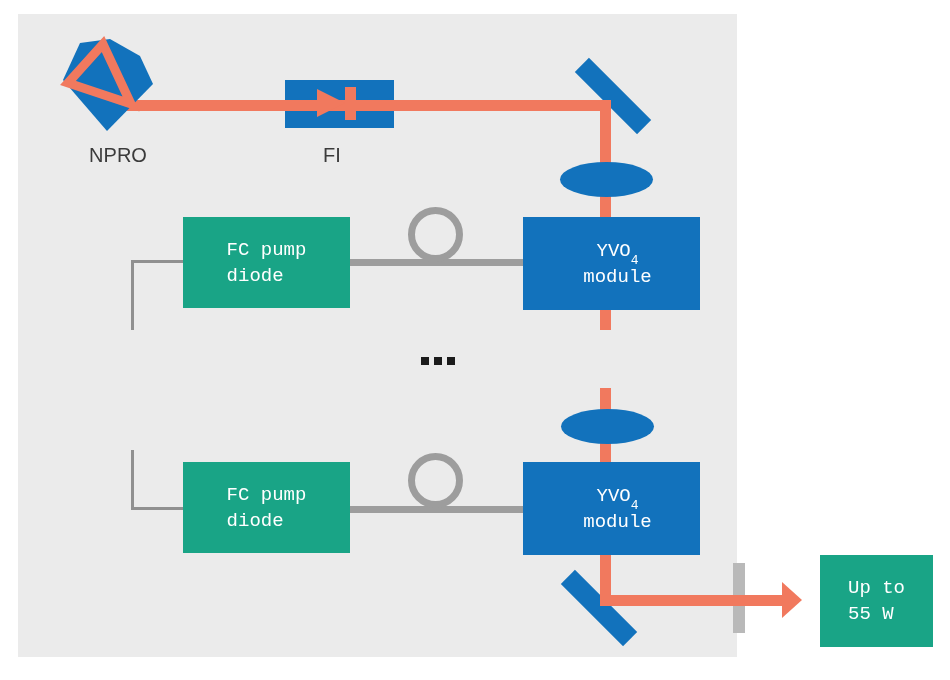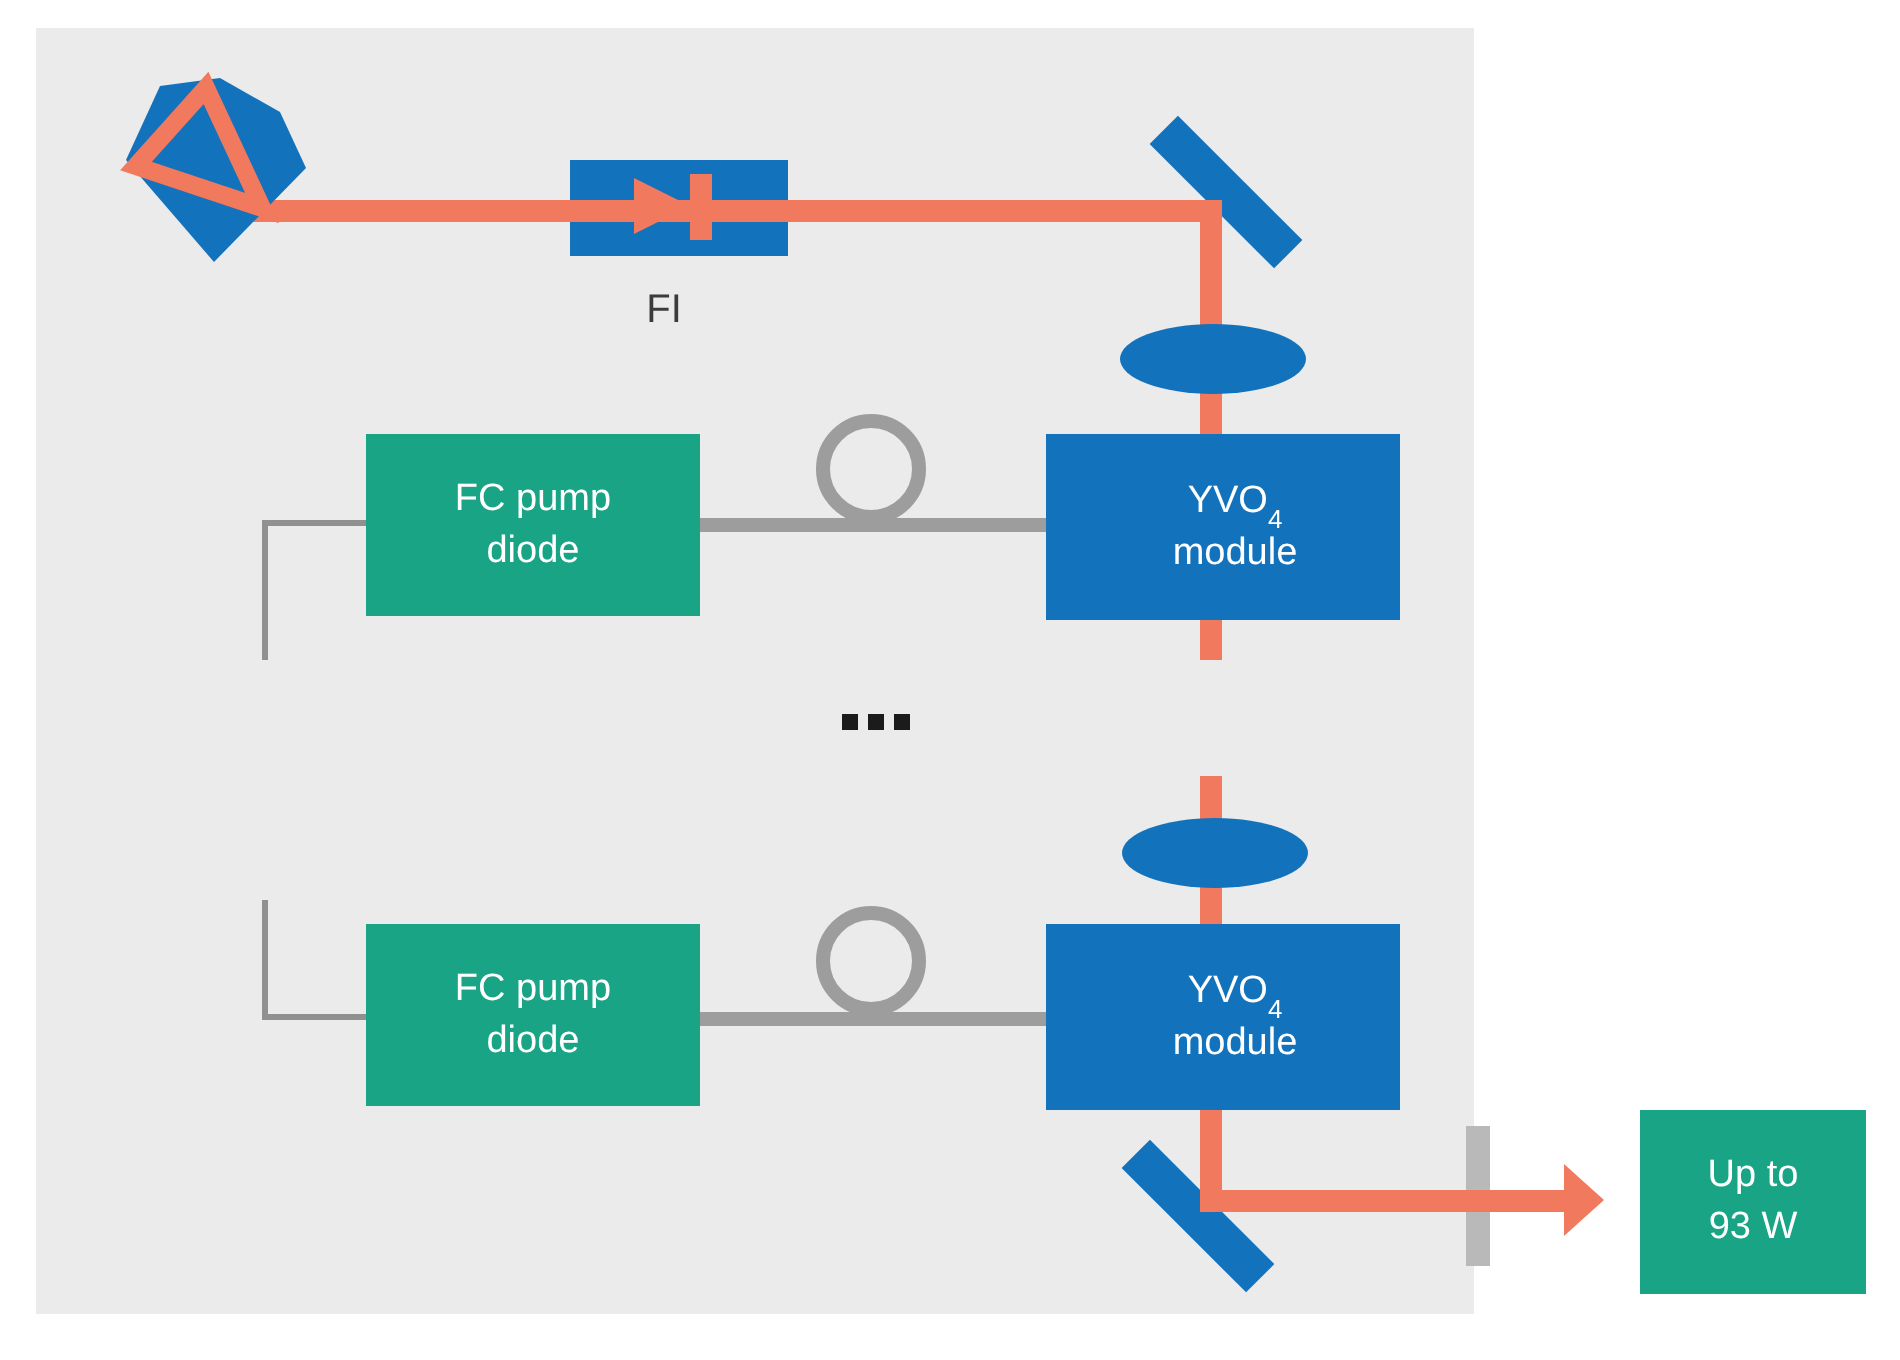--- a/index.html
+++ b/index.html
@@ -27,23 +27,23 @@
   #mirror-bottom{left:555px;top:598px;}
 
   
   .lens{width:93px;height:35px;background:#1272bc;border-radius:50%;}
   #lens1{left:560px;top:162px;}
   #lens2{left:561px;top:409px;}
 
   
   .bluebox{background:#1272bc;padding-left:12px;}
   .greenbox{background:#19a486;}
-  .boxlabel{color:#ffffff;font-size:19px;line-height:26px;text-align:center;
+  .boxlabel{color:#ffffff;font-size:19px;line-height:26px;text-align:left;
     display:flex;flex-direction:column;justify-content:center;align-items:center;
-    width:100%;height:100%;white-space:pre-line;}
+    width:100%;height:100%;white-space:pre-line;font-family:Liberation Mono, monospace;}
   #fi-box{left:285px;top:80px;width:97px;height:48px;}
   #module1{left:523px;top:217px;width:165px;height:93px;}
   #module2{left:523px;top:462px;width:165px;height:93px;}
   #pump1{left:183px;top:217px;width:167px;height:91px;}
   #pump2{left:183px;top:462px;width:167px;height:91px;}
   #outbox{left:820px;top:555px;width:113px;height:92px;}
   sub.modsub{font-size:13px;position:relative;top:4px;line-height:0;}
 
   
   .fiber{background:#9d9d9d;height:7px;}
@@ -144,18 +144,19 @@
   <div id="br-h2" class="abs bracket"></div>
 
   <div id="dots" class="abs">
     <span class="dot"></span>
     <span class="dot"></span>
     <span class="dot"></span>
   </div>
 
   <div id="outbox" class="abs greenbox">
     <div class="boxlabel">Up to
-93 W</div>
+55 W</div>
   </div>
 
+  <div id="npro-label" class="abs lbl">NPRO</div>
   <div id="fi-label" class="abs lbl">FI</div>
 
 </div>
 
 </body></html>

